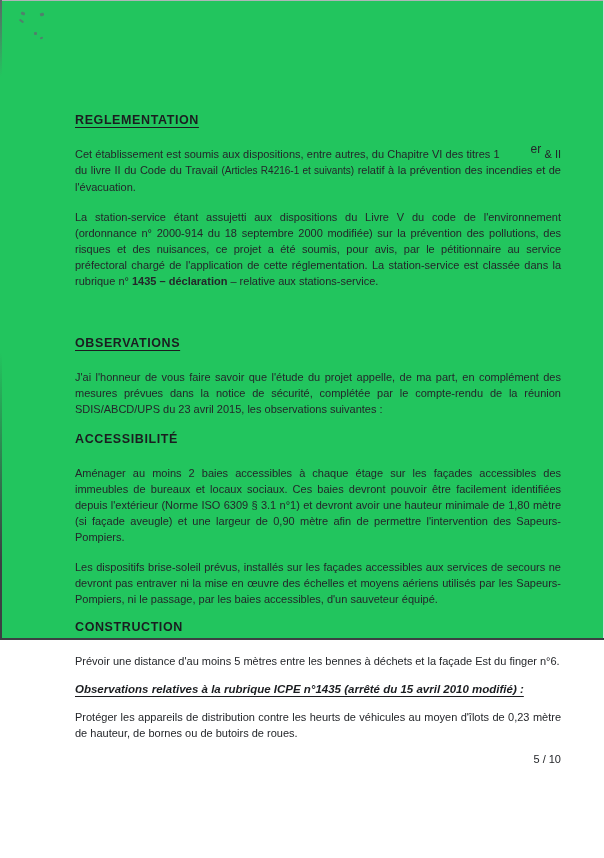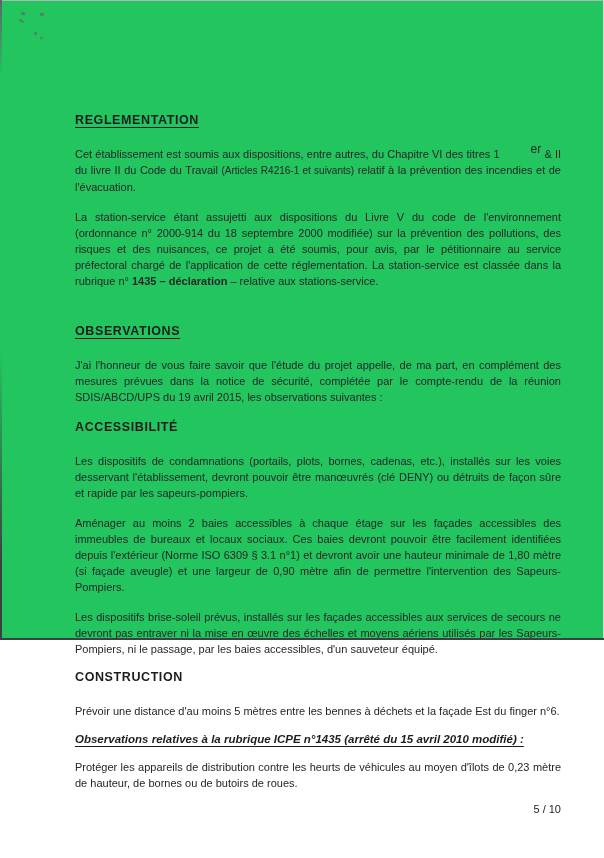--- a/index.html
+++ b/index.html
@@ -72,21 +72,21 @@
     font-size: 11.5px;
     font-weight: bold;
     font-style: italic;
     text-decoration: underline;
     text-underline-offset: 3px;
     color: #1b1d20;
     text-align: left;
     margin: 8px 0 12px 0;
   }
   p.para { margin: 0 0 14px 0; }
-  p.para.mb-lg { margin-bottom: 34px; }
+  p.para.mb-lg { margin-bottom: 46px; }
   p.para.mb-md { margin-bottom: 10px; }
   p.para.mb-sm { margin-bottom: 12px; }
   .sup {
     font-size: 12px;
     vertical-align: super;
     line-height: 0;
     margin-left: 31px;
   }
   .smalltxt { font-size: 10px; }
   .boldtxt { font-weight: bold; }
@@ -112,25 +112,24 @@
   <div class="content">
 
     <div class="heading underlined">REGLEMENTATION</div>
 
     <p class="para"><span>Cet établissement est soumis aux dispositions, entre autres, du Chapitre VI des titres 1</span><span class="sup">er</span><span> &amp; II du livre II du Code du Travail </span><span class="smalltxt">(Articles R4216-1 et suivants)</span><span> relatif à la prévention des incendies et de l'évacuation.</span></p>
 
     <p class="para mb-lg"><span>La station-service étant assujetti aux dispositions du Livre V du code de l'environnement (ordonnance n° 2000-914 du 18 septembre 2000 modifiée) sur la prévention des pollutions, des risques et des nuisances, ce projet a été soumis, pour avis, par le pétitionnaire au service préfectoral chargé de l'application de cette réglementation. La station-service est classée dans la rubrique n° </span><span class="boldtxt">1435 – déclaration</span><span> – relative aux stations-service.</span></p>
 
     <div class="heading underlined">OBSERVATIONS</div>
 
-    <p class="para mb-obs">J'ai l'honneur de vous faire savoir que l'étude du projet appelle, de ma part, en complément des mesures prévues dans la notice de sécurité, complétée par le compte-rendu de la réunion SDIS/ABCD/UPS du 19 avril 2015, les observations suivantes :</p>
+    <p class="para mb-obs">J'ai l'honneur de vous faire savoir que l'étude du projet appelle, de ma part, en complément des mesures prévues dans la notice de sécurité, complétée par le compte-rendu de la réunion SDIS/ABCD/UPS du 23 avril 2015, les observations suivantes :</p>
 
     <div class="heading">ACCESSIBILITÉ</div>
 
-    <p class="para">Les dispositifs de condamnations (portails, plots, bornes, cadenas, etc.), installés sur les voies desservant l'établissement, devront pouvoir être manœuvrés (clé DENY) ou détruits de façon sûre et rapide par les sapeurs-pompiers.</p>
 
     <p class="para">Aménager au moins 2 baies accessibles à chaque étage sur les façades accessibles des immeubles de bureaux et locaux sociaux. Ces baies devront pouvoir être facilement identifiées depuis l'extérieur (Norme ISO 6309 § 3.1 n°1) et devront avoir une hauteur minimale de 1,80 mètre (si façade aveugle) et une largeur de 0,90 mètre afin de permettre l'intervention des Sapeurs-Pompiers.</p>
 
     <p class="para mb-sm">Les dispositifs brise-soleil prévus, installés sur les façades accessibles aux services de secours ne devront pas entraver ni la mise en œuvre des échelles et moyens aériens utilisés par les Sapeurs-Pompiers, ni le passage, par les baies accessibles, d'un sauveteur équipé.</p>
 
     <div class="heading">CONSTRUCTION</div>
 
     <p class="para mb-sm">Prévoir une distance d'au moins 5 mètres entre les bennes à déchets et la façade Est du finger n°6.</p>
 
     <div class="subheading-italic">Observations relatives à la rubrique ICPE n°1435 (arrêté du 15 avril 2010 modifié) :</div>

